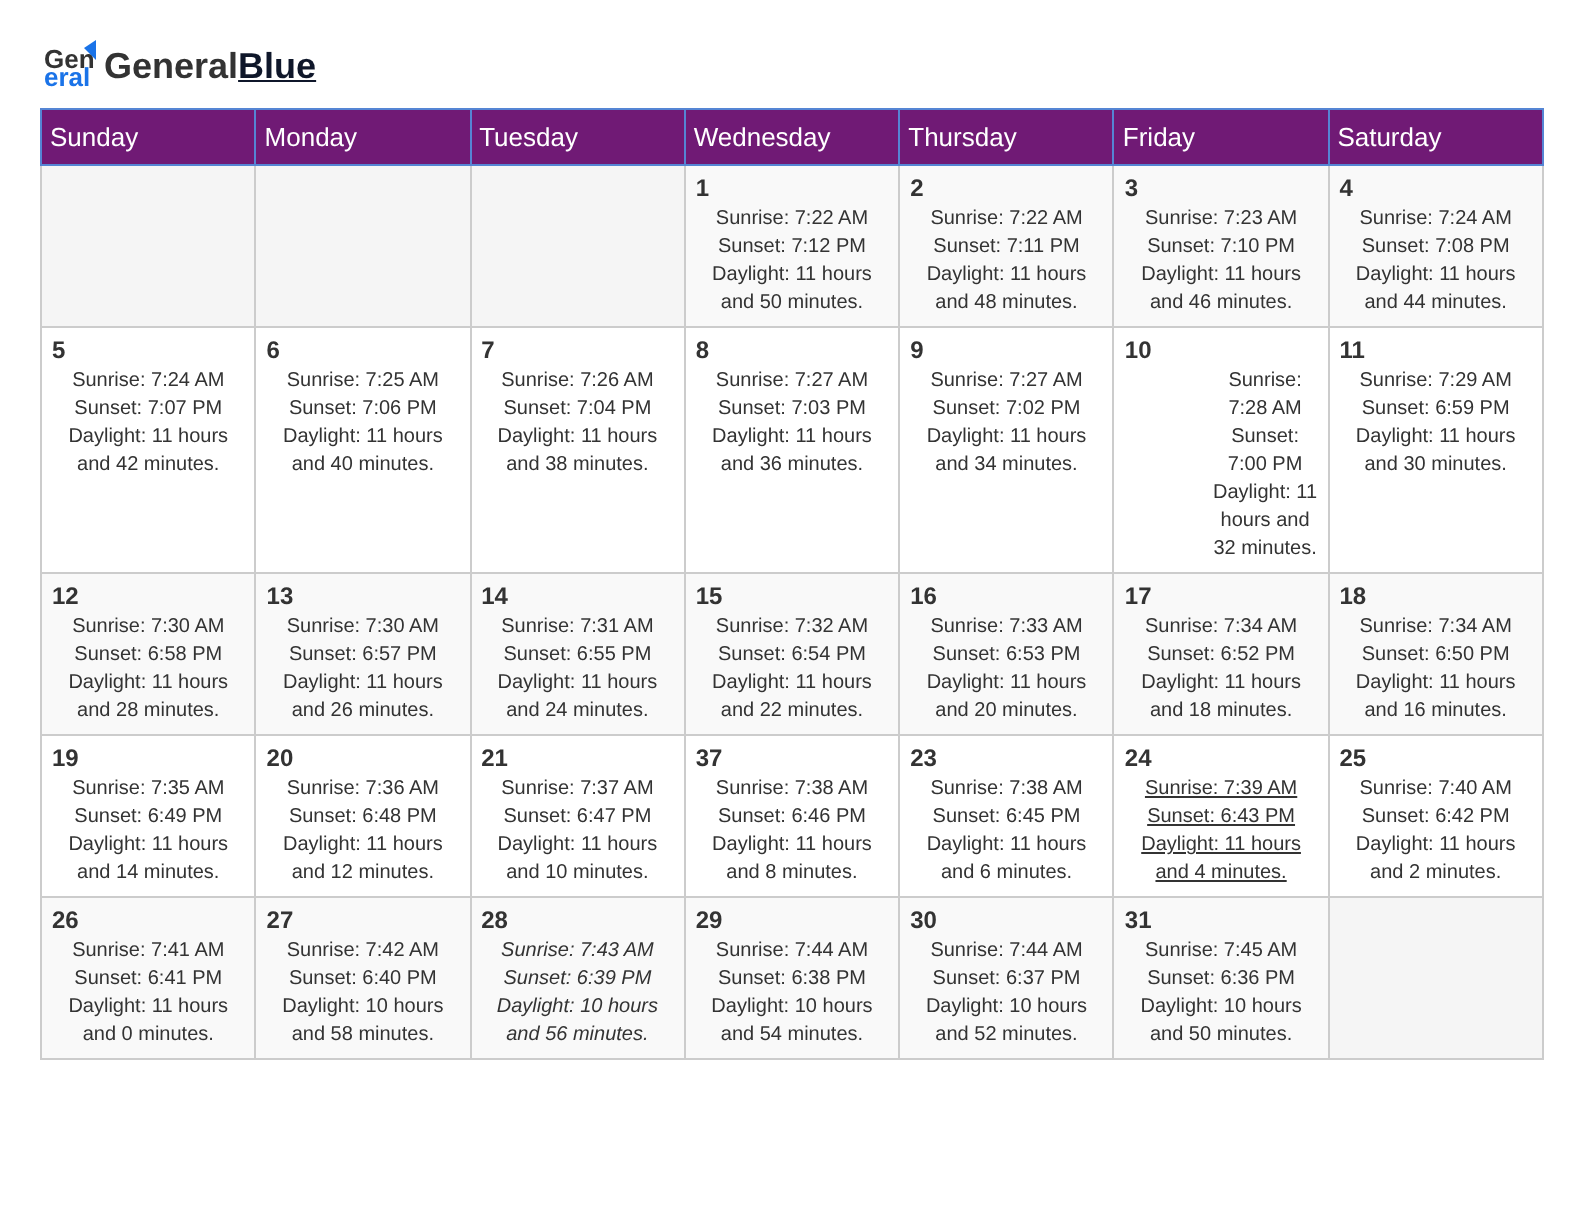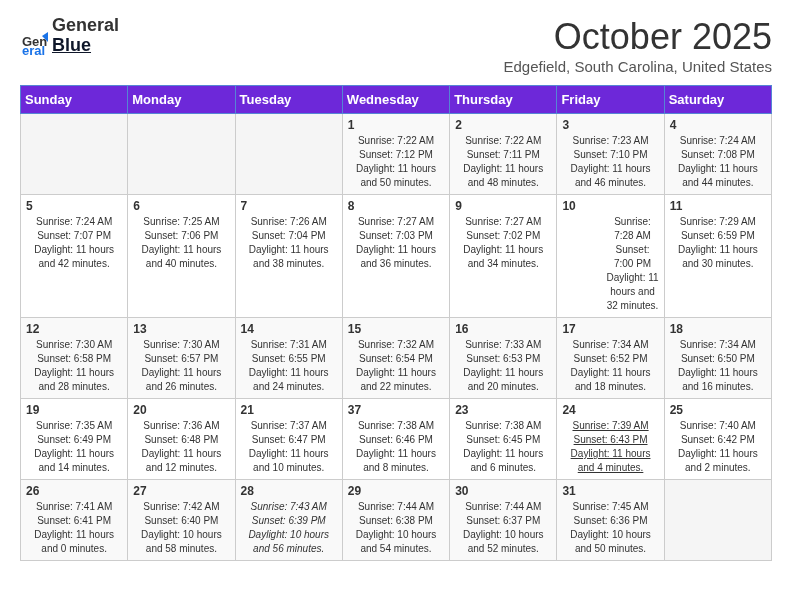--- a/index.html
+++ b/index.html
@@ -15,21 +15,20 @@
       align-items: flex-start;
       justify-content: space-between;
       margin-bottom: 10px;
     }
     .logo {
       display: flex;
       align-items: flex-end;
     }
     .logo-text {
       display: flex;
-      flex-direction: column;
       font-size: 18px;
       font-weight: bold;
       line-height: 1.1;
     }
     .logo-general { color: #333; }
     .logo-blue { color: #0f172a; text-decoration: underline; }
     .logo-icon {
       width: 28px;
       height: 28px;
       margin-right: 4px;
@@ -45,24 +44,24 @@
     .location {
       font-size: 15px;
       color: #555;
     }
     .calendar {
       width: 100%;
       border-collapse: collapse;
       border: 1px solid #ccc;
     }
     .calendar th {
-      background-color: #6d28d9;
+      background-color: #701a75;
       color: #fff;
       font-size: 13px;
-      font-weight: bold;
+      font-weight: normal;
       padding: 6px 4px;
       text-align: left;
       border: 1px solid #5585d4;
     }
     .calendar td {
       vertical-align: top;
       width: calc(100%/7);
       border: 1px solid #ccc;
       padding: 4px 5px;
       font-size: 10.5px;
@@ -100,24 +99,20 @@
       <rect x="0" y="0" width="28" height="28" fill="none"></rect>
       <text x="2" y="18" font-size="13" font-weight="bold" fill="#333" font-family="Arial">Gen</text>
       <text x="2" y="27" font-size="13" font-weight="bold" fill="#1a73e8" font-family="Arial">eral</text>
       <polygon points="22,8 28,4 28,14" fill="#1a73e8"></polygon>
     </svg>
     <div class="logo-text">
       <span class="logo-general">General</span>
       <span class="logo-blue">Blue</span>
     </div>
   </div>
-  <div class="title-block">
-    <div class="month-title">October 2025</div>
-    <div class="location">Edgefield, South Carolina, United States</div>
-  </div>
 </div>
 
 <table class="calendar">
   <thead>
     <tr>
     <th>Sunday</th>
         <th>Monday</th>
         <th>Tuesday</th>
         <th>Wednesday</th>
         <th>Thursday</th>

